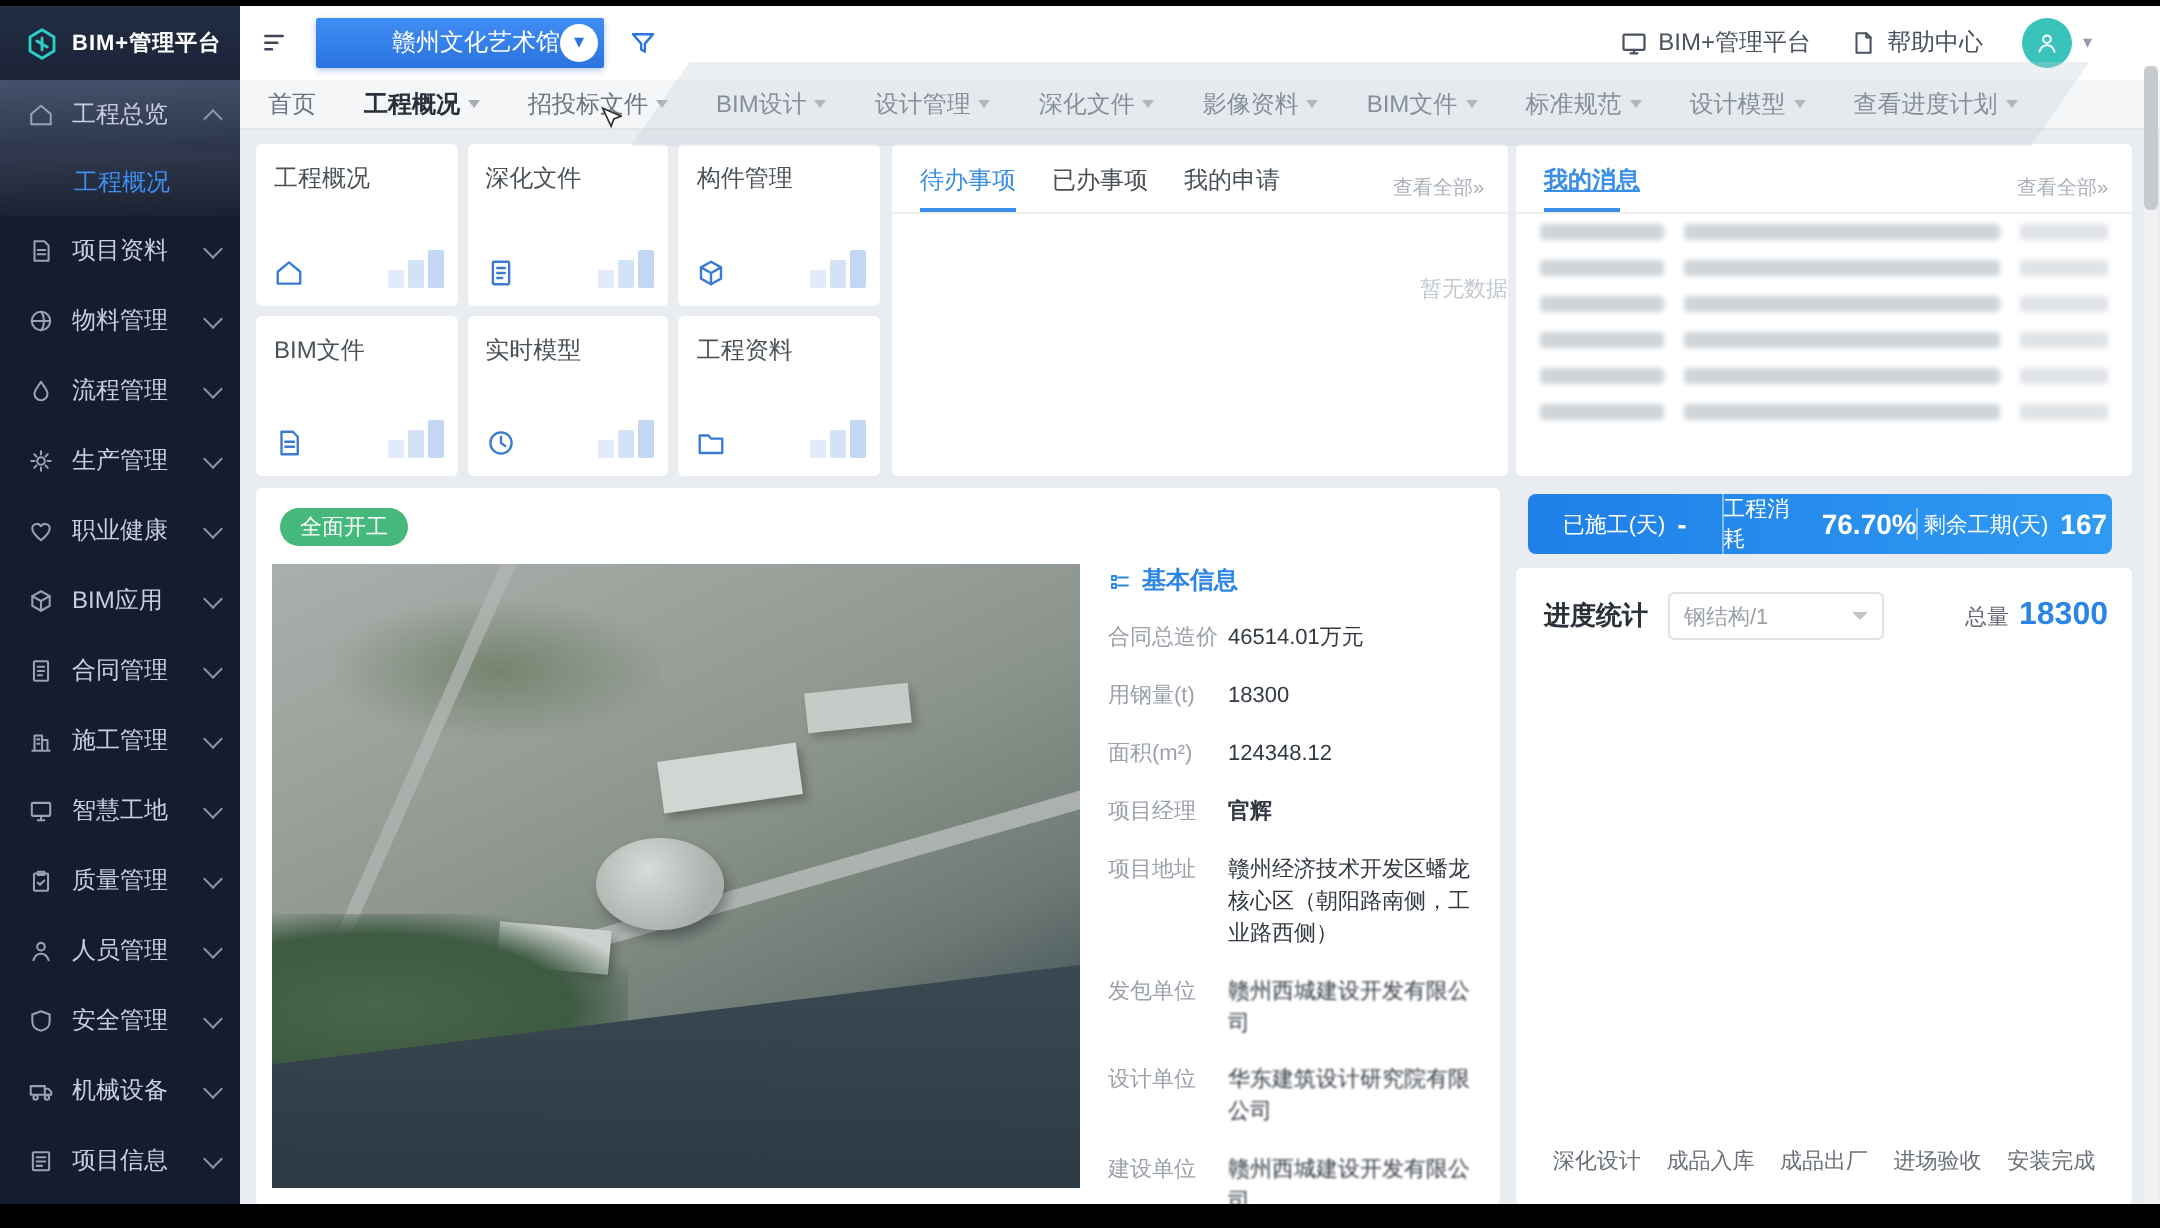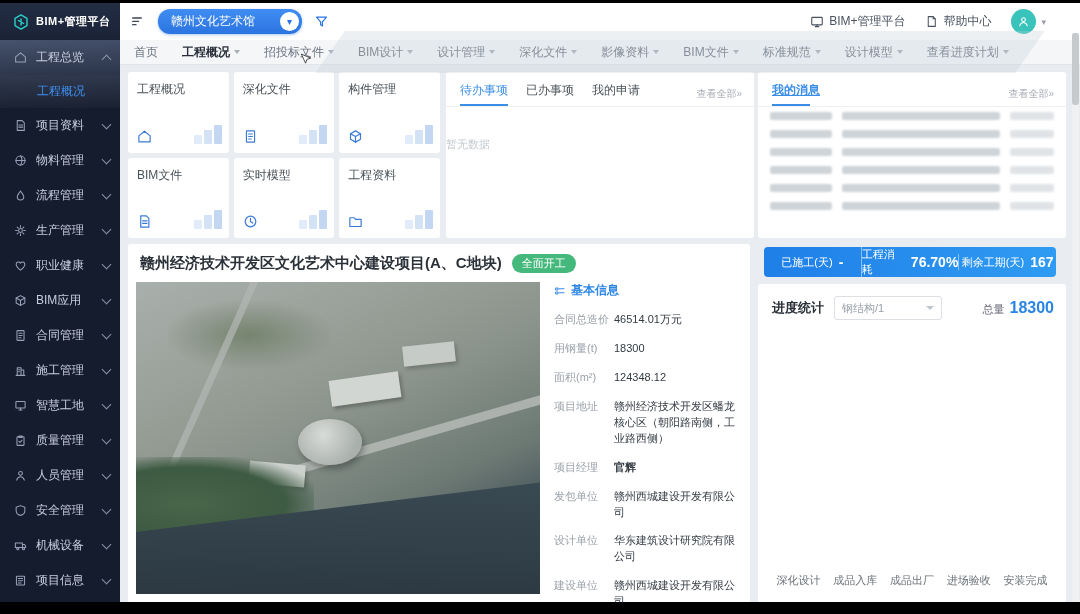--- a/index.html
+++ b/index.html
@@ -6,22 +6,22 @@
   .frame{position:relative;width:1080px;height:614px;background:#000;overflow:hidden;
          font-family:"Liberation Sans","DejaVu Sans",sans-serif;}
   .app{position:absolute;top:3px;left:0;right:0;bottom:12px;background:#e9edf1;overflow:hidden;}
 
   
   .topbar{position:absolute;top:0;left:0;right:0;height:37px;background:#fff;display:flex;z-index:5;}
   .topbar-left{width:120px;background:linear-gradient(180deg,#232d44,#1a2336);display:flex;align-items:center;gap:6px;padding-left:12px;flex:0 0 auto;box-sizing:border-box;}
   .logo-text{color:#fff;font-size:11px;font-weight:bold;letter-spacing:.5px;}
   .topbar-main{flex:1;display:flex;align-items:center;gap:12px;padding-left:10px;}
   .hamburger{color:#3c4656;}
-  .pill{height:25px;border-radius:12px;background:linear-gradient(180deg,#3f8df2,#2b74e0);color:#fff;
-        display:flex;align-items:center;justify-content:space-between;width:128px;padding:0 3px 0 13px;
+  .pill{height:25px;border-radius:1px;background:linear-gradient(180deg,#3f8df2,#2b74e0);color:#fff;
+        display:flex;align-items:center;justify-content:flex-end;width:128px;padding:0 3px 0 13px;
         font-size:12px;cursor:pointer;box-shadow:0 1px 3px rgba(43,116,224,.4);}
   .pill-chevron{width:19px;height:19px;border-radius:50%;background:#fff;color:#2b74e0;display:flex;
         align-items:center;justify-content:center;font-size:10px;line-height:1;}
   .funnel{color:#2b74e0;}
   .topbar-right{margin-left:auto;display:flex;align-items:center;gap:20px;padding-right:34px;font-size:12px;color:#4a5260;}
   .tr-item{display:flex;align-items:center;gap:5px;cursor:pointer;}
   .avatar{width:25px;height:25px;border-radius:50%;background:#39c3ba;display:flex;align-items:center;justify-content:center;color:#fff;}
   .avatar-caret{font-size:9px;color:#99a;}
 
   
@@ -64,21 +64,21 @@
 
   
   .panel{background:#fff;border-radius:3px;position:absolute;}
   .tasks{left:326px;top:8px;width:308px;height:166px;}
   .panel-head{display:flex;align-items:center;padding:10px 12px 0 14px;}
   .ttab{font-size:12px;color:#4a5258;margin-right:18px;padding-bottom:7px;cursor:pointer;position:relative;}
   .ttab.active{color:#3a8ee6;}
   .ttab.active::after{content:"";position:absolute;left:0;right:0;bottom:0;height:2px;background:#3a8ee6;}
   .view-all{margin-left:auto;font-size:10px;color:#aab0b8;cursor:pointer;}
   .panel-sep{height:1px;background:#eef0f2;}
-  .empty{text-align:left;font-size:11px;color:#c3c9d0;margin-top:30px;}
+  .empty{text-align:right;font-size:11px;color:#c3c9d0;margin-top:30px;}
 
   
   .messages{left:638px;top:8px;width:308px;height:166px;}
   .msg-title{font-size:12px;color:#3a8ee6;font-weight:bold;padding-bottom:7px;position:relative;margin-right:18px;text-decoration:underline;}
   .msg-title::after{content:"";position:absolute;left:0;width:38px;bottom:0;height:2px;background:#3a8ee6;}
   .msg-row{display:flex;align-items:center;gap:10px;padding:5px 12px;cursor:pointer;}
   .blur{height:8px;border-radius:2px;background:#a9b1ba;opacity:.55;filter:blur(1.3px);}
   .b1{width:62px;}.b2{flex:1;}.b3{width:44px;opacity:.35;}
 
   
@@ -499,21 +499,20 @@
           </div>
         <div class="msg-row">
             <span class="blur b1"></span>
             <span class="blur b2"></span>
             <span class="blur b3"></span>
           </div>
       </div>
 
       <div class="panel project">
         <div class="proj-title-row">
-          <span class="proj-title">赣州经济技术开发区文化艺术中心建设项目(A、C地块)</span>
           <span class="badge">全面开工</span>
         </div>
         <div class="photo">
           <div class="ph ph-green2"></div>
           <div class="ph ph-road2"></div>
           <div class="ph ph-road1"></div>
           <div class="ph ph-bld1"></div>
           <div class="ph ph-bld2"></div>
           <div class="ph ph-bld3"></div>
           <div class="ph ph-dome"></div>
@@ -532,27 +531,27 @@
               <span class="f-value">46514.01万元</span>
             </div>
           <div class="f-row">
               <span class="f-label">用钢量(t)</span>
               <span class="f-value">18300</span>
             </div>
           <div class="f-row">
               <span class="f-label">面积(m²)</span>
               <span class="f-value">124348.12</span>
             </div>
+          <div class="f-row strong">
+              <span class="f-label">项目经理</span>
+              <span class="f-value">官辉</span>
+            </div>
           <div class="f-row">
               <span class="f-label">项目地址</span>
               <span class="f-value">赣州经济技术开发区蟠龙核心区（朝阳路南侧，工业路西侧）</span>
-            </div>
-          <div class="f-row strong">
-              <span class="f-label">项目经理</span>
-              <span class="f-value">官辉</span>
             </div>
           <div class="f-row soft">
               <span class="f-label">发包单位</span>
               <span class="f-value">赣州西城建设开发有限公司</span>
             </div>
           <div class="f-row soft">
               <span class="f-label">设计单位</span>
               <span class="f-value">华东建筑设计研究院有限公司</span>
             </div>
           <div class="f-row soft">

